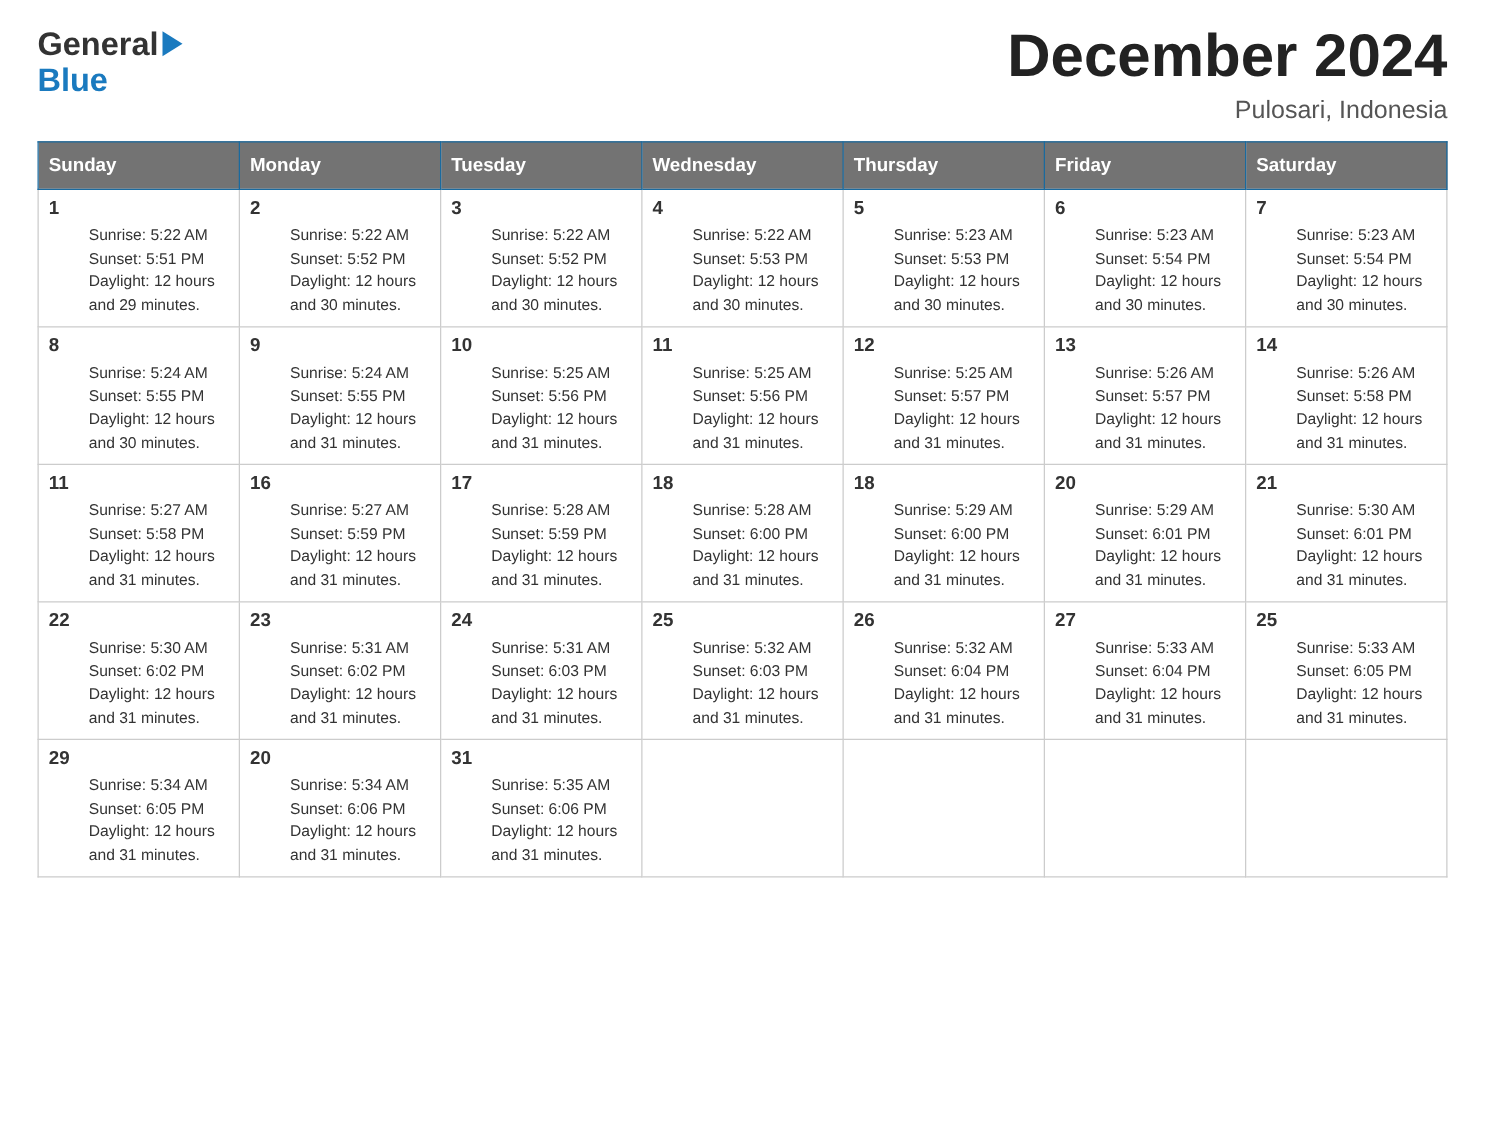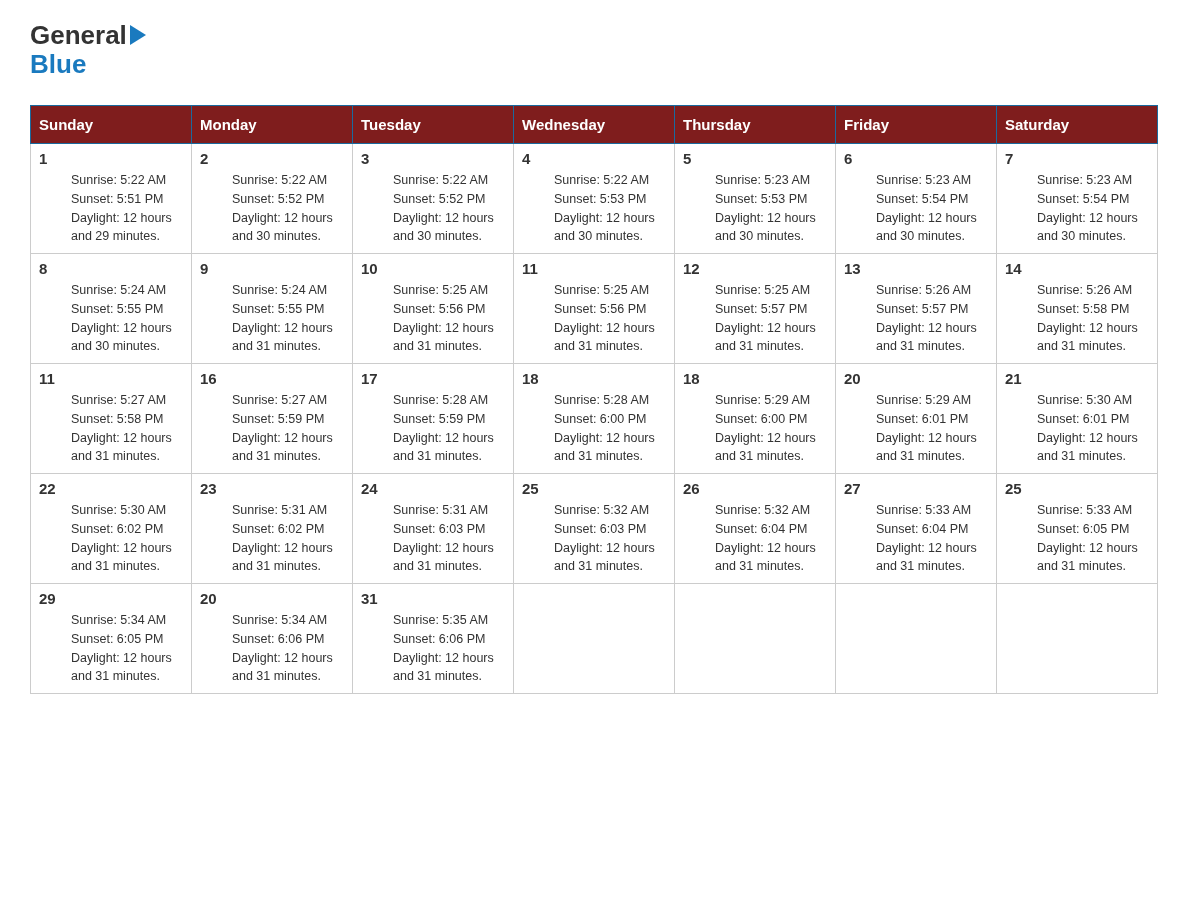--- a/index.html
+++ b/index.html
@@ -7,21 +7,21 @@
       font-family: Arial, sans-serif;
       background: #fff;
       padding: 20px 30px;
       width: 1188px;
       min-height: 918px;
     }
     #header {
       display: flex;
       justify-content: space-between;
       align-items: flex-start;
-      margin-bottom: 25px;
+      margin-bottom: 13px;
     }
     #logo {
       display: flex;
       align-items: center;
     }
     #title-block {
       text-align: right;
     }
     #month-title {
       font-size: 48px;
@@ -32,21 +32,21 @@
     #location {
       font-size: 20px;
       color: #555;
       margin-top: 4px;
     }
     table {
       width: 100%;
       border-collapse: collapse;
     }
     thead th {
-      background-color: #7f1d1d;
+      background-color: #737373;
       color: #fff;
       font-size: 15px;
       font-weight: bold;
       padding: 10px 8px;
       text-align: left;
       border: 1px solid #1a6a9e;
     }
     tbody td {
       border: 1px solid #ccc;
       vertical-align: top;
@@ -85,20 +85,24 @@
     <div>
       <div style="display:flex;align-items:center;">
         <span style="font-size:26px;font-weight:bold;color:#333;font-family:Arial,sans-serif;">General</span>
         <span style="display:inline-block;width:0;height:0;border-top:10px solid transparent;border-bottom:10px solid transparent;border-left:16px solid #1a7abf;margin-left:3px;margin-bottom:2px;vertical-align:middle;"></span>
       </div>
       <div style="display:flex;align-items:center;margin-top:-2px;">
         <span style="font-size:26px;font-weight:bold;color:#1a7abf;font-family:Liberation Sans, sans-serif;">Blue</span>
       </div>
     </div>
   </div>
+  <div id="title-block">
+    <div id="month-title">December 2024</div>
+    <div id="location">Pulosari, Indonesia</div>
+  </div>
 </div>
 
 <table>
   <thead>
     <tr id="weekday-header-row">
         <th>Sunday</th>
         <th>Monday</th>
         <th>Tuesday</th>
         <th>Wednesday</th>
         <th>Thursday</th>

